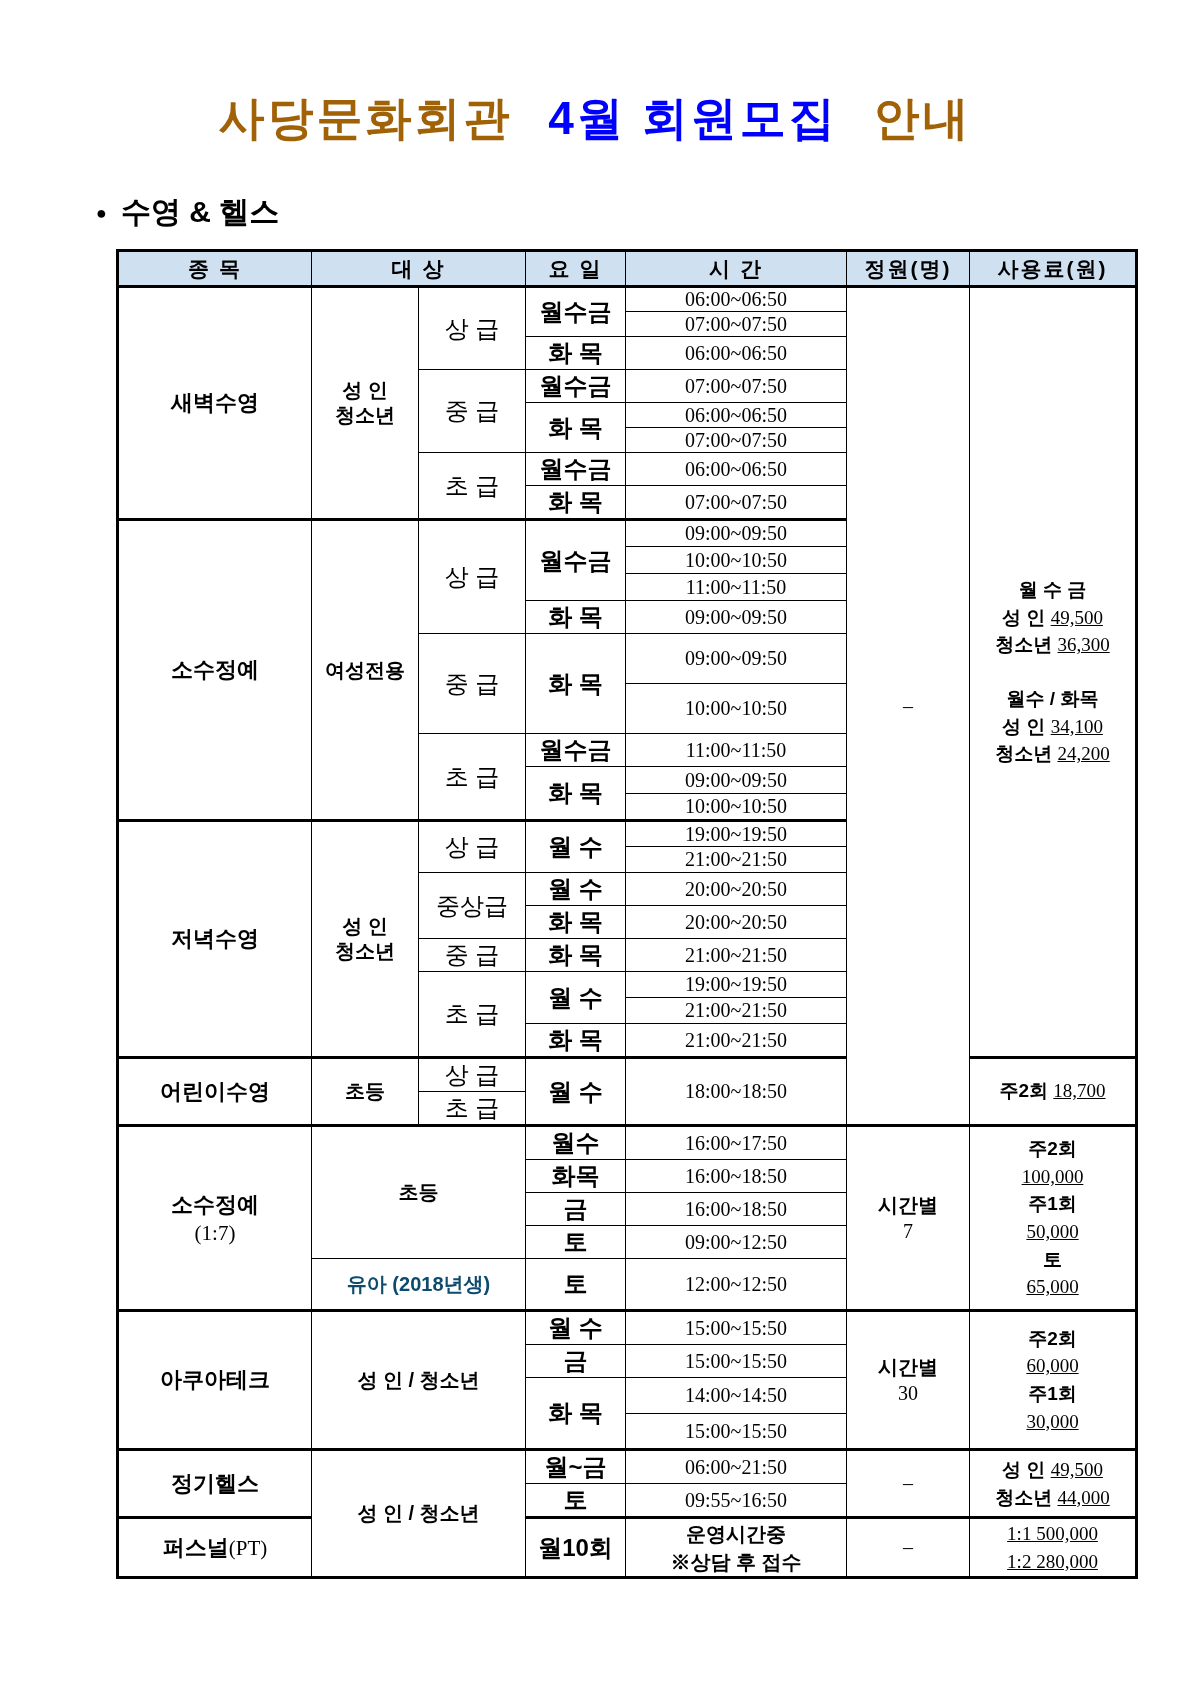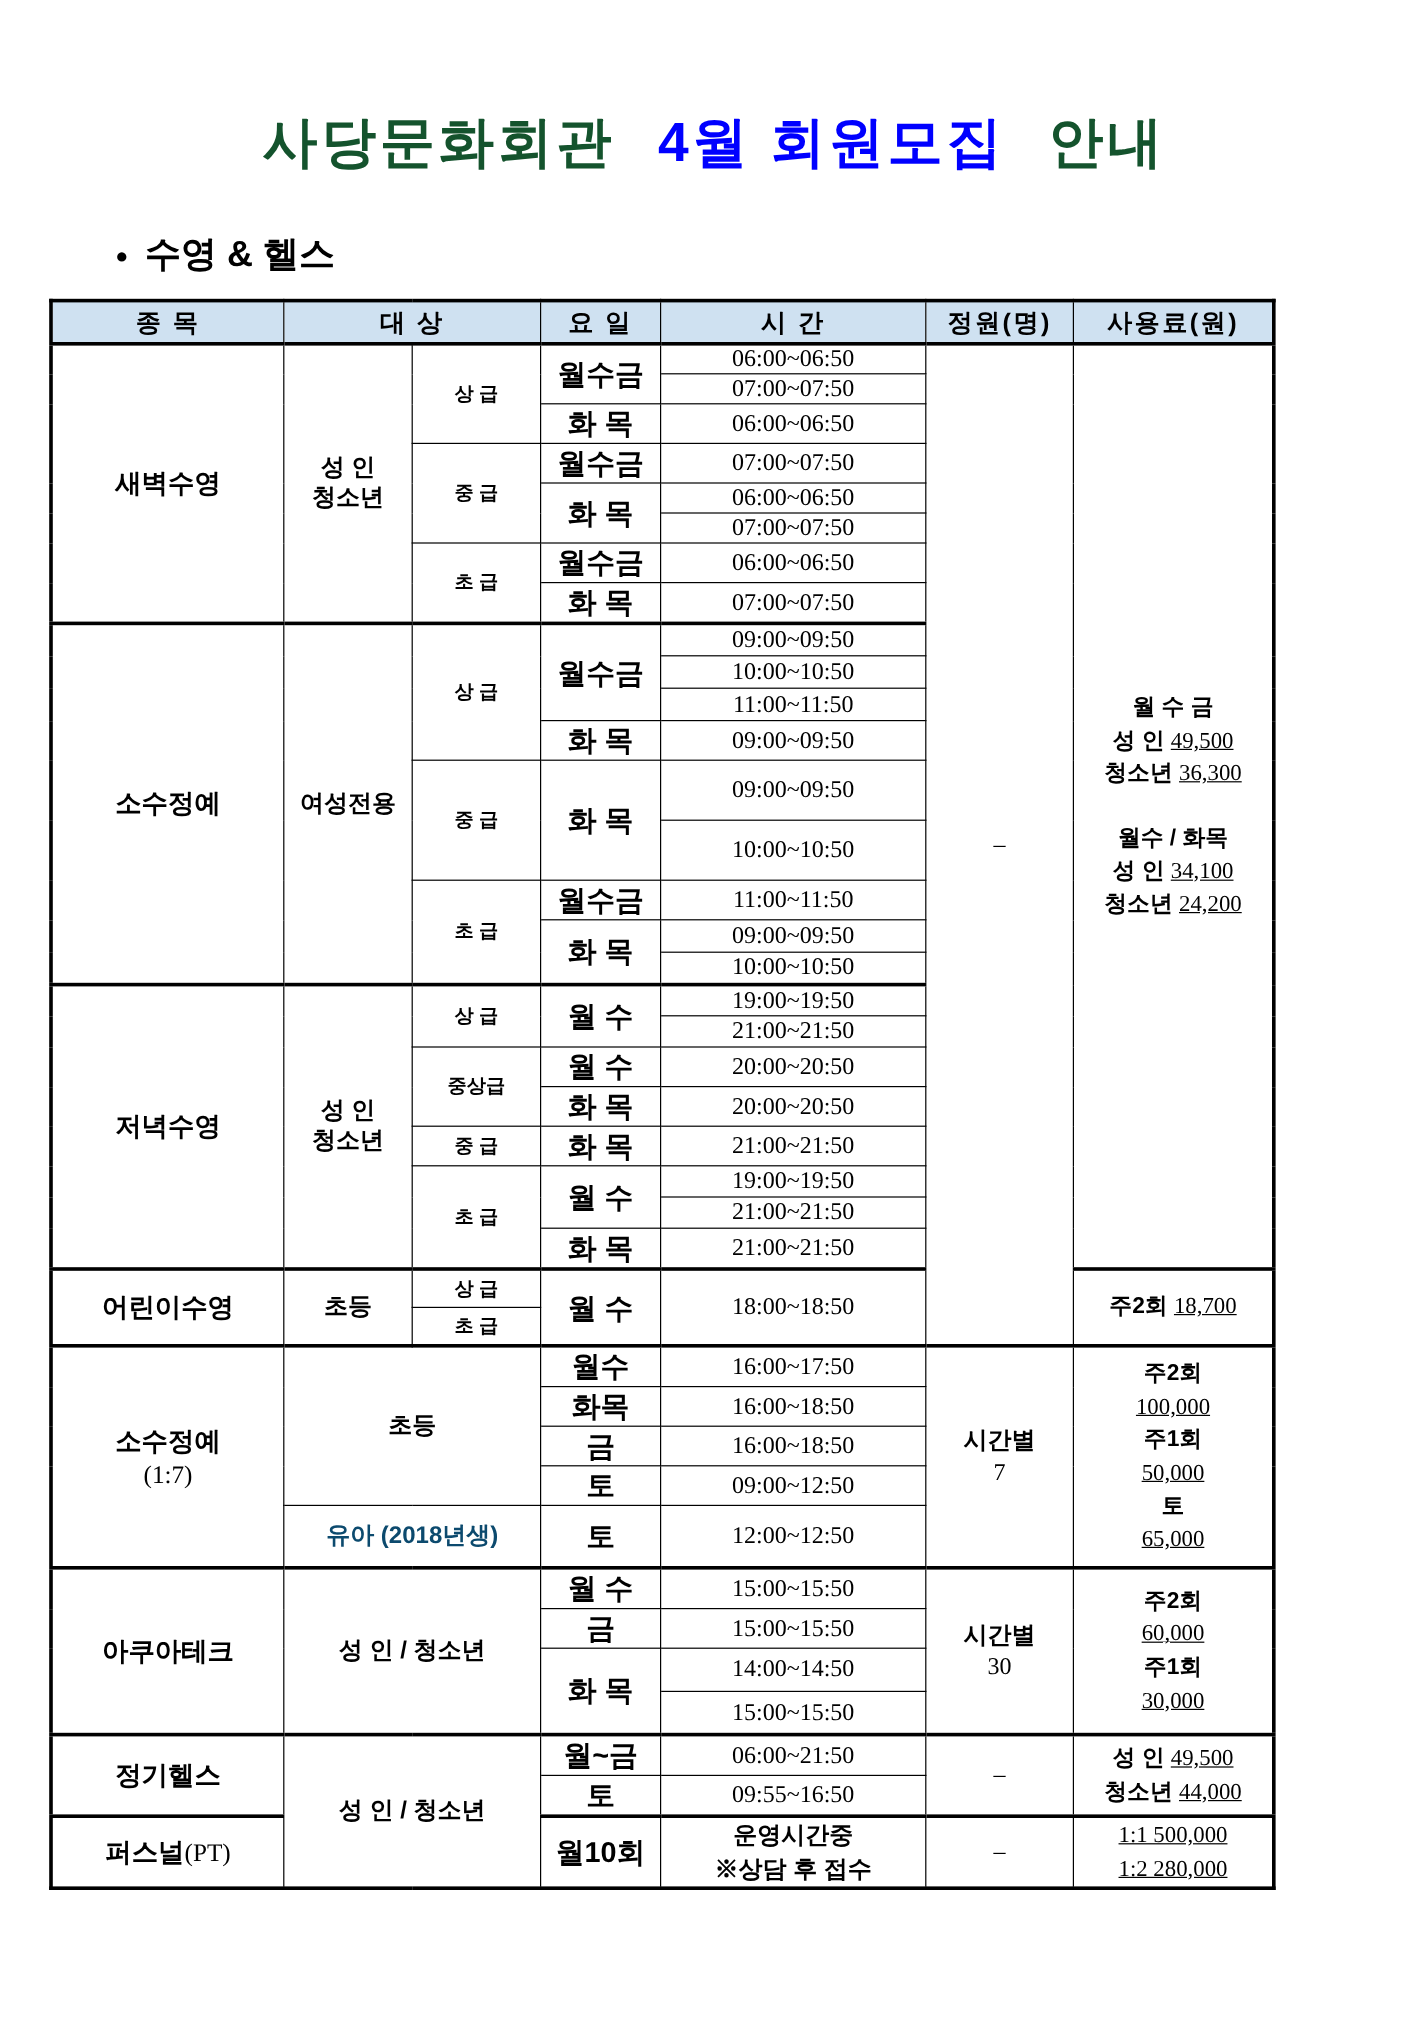--- a/index.html
+++ b/index.html
@@ -7,46 +7,46 @@
     width:1190px;height:1682px;background:#ffffff;color:#000;
     font-family:"Liberation Sans",sans-serif;
     -webkit-font-smoothing:antialiased;
   }
   .page{padding-top:88px;}
   
   .doc-title{
     text-align:center;font-weight:bold;font-size:46px;letter-spacing:3px;
     font-family:"Liberation Sans",sans-serif;white-space:nowrap;
   }
-  .doc-title .t-black{color:#14532d;}
+  .doc-title .t-black{color:#a16207;}
   .doc-title .t-blue{color:#0000ff;margin:0 20px;}
   
   .sec-heading{
     margin:42px 0 16px 96px;font-size:30px;font-weight:bold;display:flex;align-items:center;
   }
   .sec-heading .bullet{font-size:18px;margin-right:14px;line-height:1;}
   
   table.sched{
     border-collapse:collapse;table-layout:fixed;
-    margin-left:41px;width:1019px;
+    margin-left:116px;width:1019px;
     border:3px solid #000;
   }
   table.sched td, table.sched th{
     border:1px solid #000;text-align:center;vertical-align:middle;
     padding:0 2px;overflow:hidden;
   }
   table.sched th{
     background:#cfe1f1;font-size:21px;font-weight:bold;height:33px;
     border-bottom:3px solid #000;letter-spacing:2px;
   }
   tr.sec > td{border-top:3px solid #000;}
   
   td.name{font-weight:bold;font-size:22px;}
   td.tgt{font-weight:bold;font-size:20px;line-height:1.25;}
-  td.lv{font-weight:bold;font-size:16px;}
+  td.lv{font-weight:normal;font-size:24px;}
   td.day{font-weight:bold;font-size:24px;}
   td.tm{font-family:"Liberation Serif",serif;font-size:20px;font-weight:normal;}
   td.cap{font-size:20px;}
   td.cap .cap-label{font-weight:bold;display:block;line-height:1.3;}
   td.cap .cap-num{font-family:"Liberation Serif",serif;display:block;line-height:1.3;}
   td.fee{font-size:19px;line-height:1.4;}
   .fee .k{font-weight:bold;font-family:"Liberation Sans",sans-serif;}
   .fee .v{font-family:"Liberation Serif",serif;text-decoration:underline;}
   .fee .fl{white-space:nowrap;line-height:1.45;}
   .fee .gap{height:26px;}

